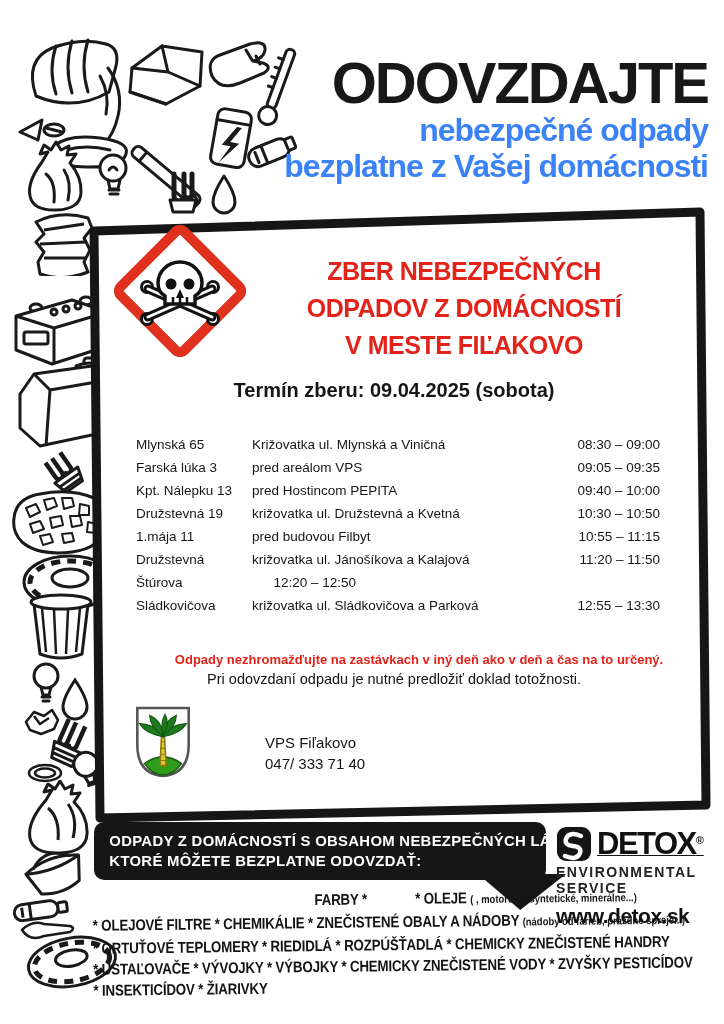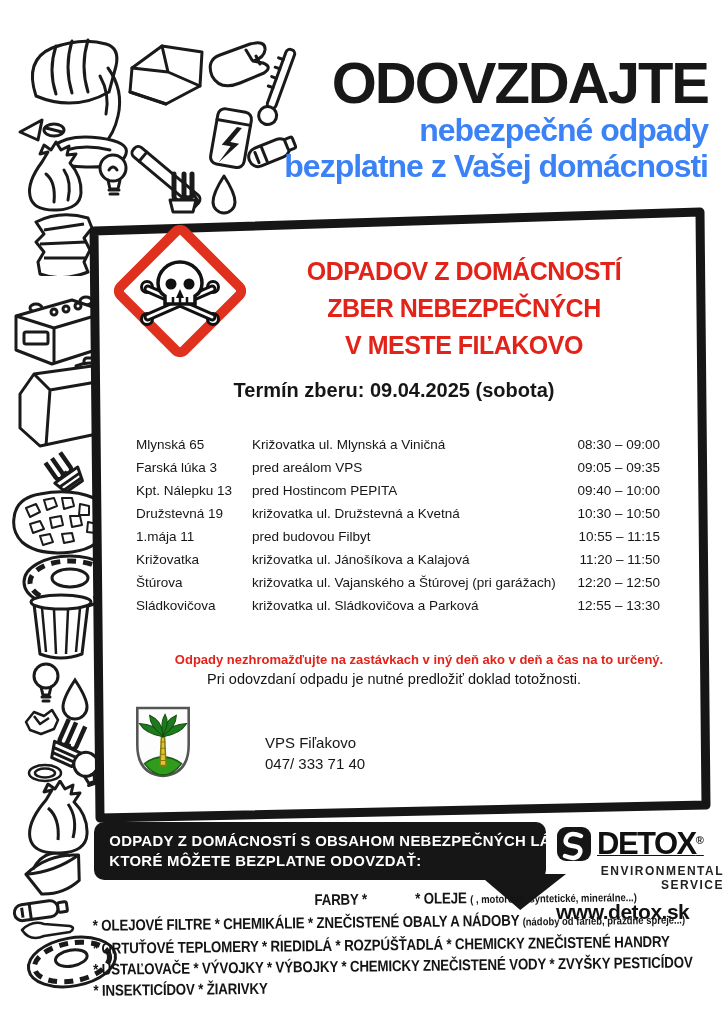--- a/index.html
+++ b/index.html
@@ -47,21 +47,21 @@
   .banner-text{padding:9px 0 0 16px;font-weight:bold;font-size:15.5px;line-height:20px;
     letter-spacing:0.3px;transform:scaleX(0.96);transform-origin:left;white-space:nowrap;}
   .banner-tail{position:absolute;left:478px;top:874px;width:88px;height:36px;background:#161616;
     clip-path:polygon(0 0,100% 0,48% 100%);z-index:2;}
 
   
   .dlogo{position:absolute;left:556px;top:826px;width:168px;z-index:2;}
   .dlogo-row{display:flex;align-items:center;gap:5px;text-decoration:underline;}
   .dlogo-word{font-size:31px;font-weight:bold;letter-spacing:-1.5px;color:#111;}
   .dlogo-reg{font-size:11px;position:relative;top:-10px;font-weight:bold;}
-  .dlogo-tag{font-size:12px;letter-spacing:1.5px;margin-top:2px;color:#222;font-weight:bold;text-align:right;}
+  .dlogo-tag{font-size:14px;letter-spacing:1.5px;margin-top:2px;color:#222;font-weight:bold;}
   .dlogo-web{font-size:21px;font-weight:bold;margin-top:8px;letter-spacing:-0.5px;color:#111;}
 
   
   .wlist{position:absolute;left:86px;top:888px;width:634px;z-index:2;transform:rotate(-0.7deg);
     font-weight:bold;color:#141414;}
   .wline{font-size:15.5px;line-height:21px;letter-spacing:-0.2px;transform:scaleX(0.86);
     transform-origin:left center;white-space:nowrap;padding-left:8px;}
   .wline-first{text-align:center;transform-origin:center;padding-left:170px;}
   .wsmall{font-size:11px;letter-spacing:0;}
   .wgap{display:inline-block;width:56px;}
@@ -303,22 +303,22 @@
       <path d="M34,92 L98,64 M34,64 L98,92" stroke="#fff" stroke-width="3" stroke-linecap="round"></path>
       <path d="M44,58 a22,21 0 1,1 44,0 q0,9 -7,13 v8 h-30 v-8 q-7,-4 -7,-13 Z" fill="#fff" stroke="#111" stroke-width="3.5"></path>
       <circle cx="57" cy="59" r="5.5" fill="#111"></circle>
       <circle cx="75" cy="59" r="5.5" fill="#111"></circle>
       <path d="M66,64 l-4,9 h8 Z" fill="#111"></path>
       <path d="M59,72 v7 M66,72 v7 M73,72 v7" stroke="#111" stroke-width="2.5"></path>
     </g>
   </svg>
 
   <div class="red-head">
+    <div>ZBER NEBEZPEČNÝCH</div>
     <div>ODPADOV Z DOMÁCNOSTÍ</div>
-    <div>ZBER NEBEZPEČNÝCH</div>
     <div>V MESTE FIĽAKOVO</div>
   </div>
 
   <div class="termin">Termín zberu: 09.04.2025 (sobota)</div>
 
   <div class="ttable">
     <div class="trow">
       <span class="c1">Mlynská 65</span>
       <span class="c2">Križovatka ul. Mlynská a Viničná</span>
       <span class="c3">08:30 – 09:00</span>
@@ -337,27 +337,26 @@
       <span class="c1">Družstevná 19</span>
       <span class="c2">križovatka ul. Družstevná a Kvetná</span>
       <span class="c3">10:30 – 10:50</span>
     </div>
     <div class="trow">
       <span class="c1">1.mája 11</span>
       <span class="c2">pred budovou Filbyt</span>
       <span class="c3">10:55 – 11:15</span>
     </div>
     <div class="trow">
-      <span class="c1">Križovatka</span>
+      <span class="c1">Družstevná</span>
       <span class="c2">križovatka ul. Jánošíkova a Kalajová</span>
       <span class="c3">11:20 – 11:50</span>
     </div>
     <div class="trow">
       <span class="c1">Štúrova</span>
-      <span class="c2">križovatka ul. Vajanského a Štúrovej (pri garážach)</span>
       <span class="c3">12:20 – 12:50</span>
     </div>
     <div class="trow">
       <span class="c1">Sládkovičova</span>
       <span class="c2">križovatka ul. Sládkovičova a Parková</span>
       <span class="c3">12:55 – 13:30</span>
     </div>
   </div>
 
   <div class="warn-red">Odpady nezhromažďujte na zastávkach v iný deň ako v deň a čas na to určený.</div>

